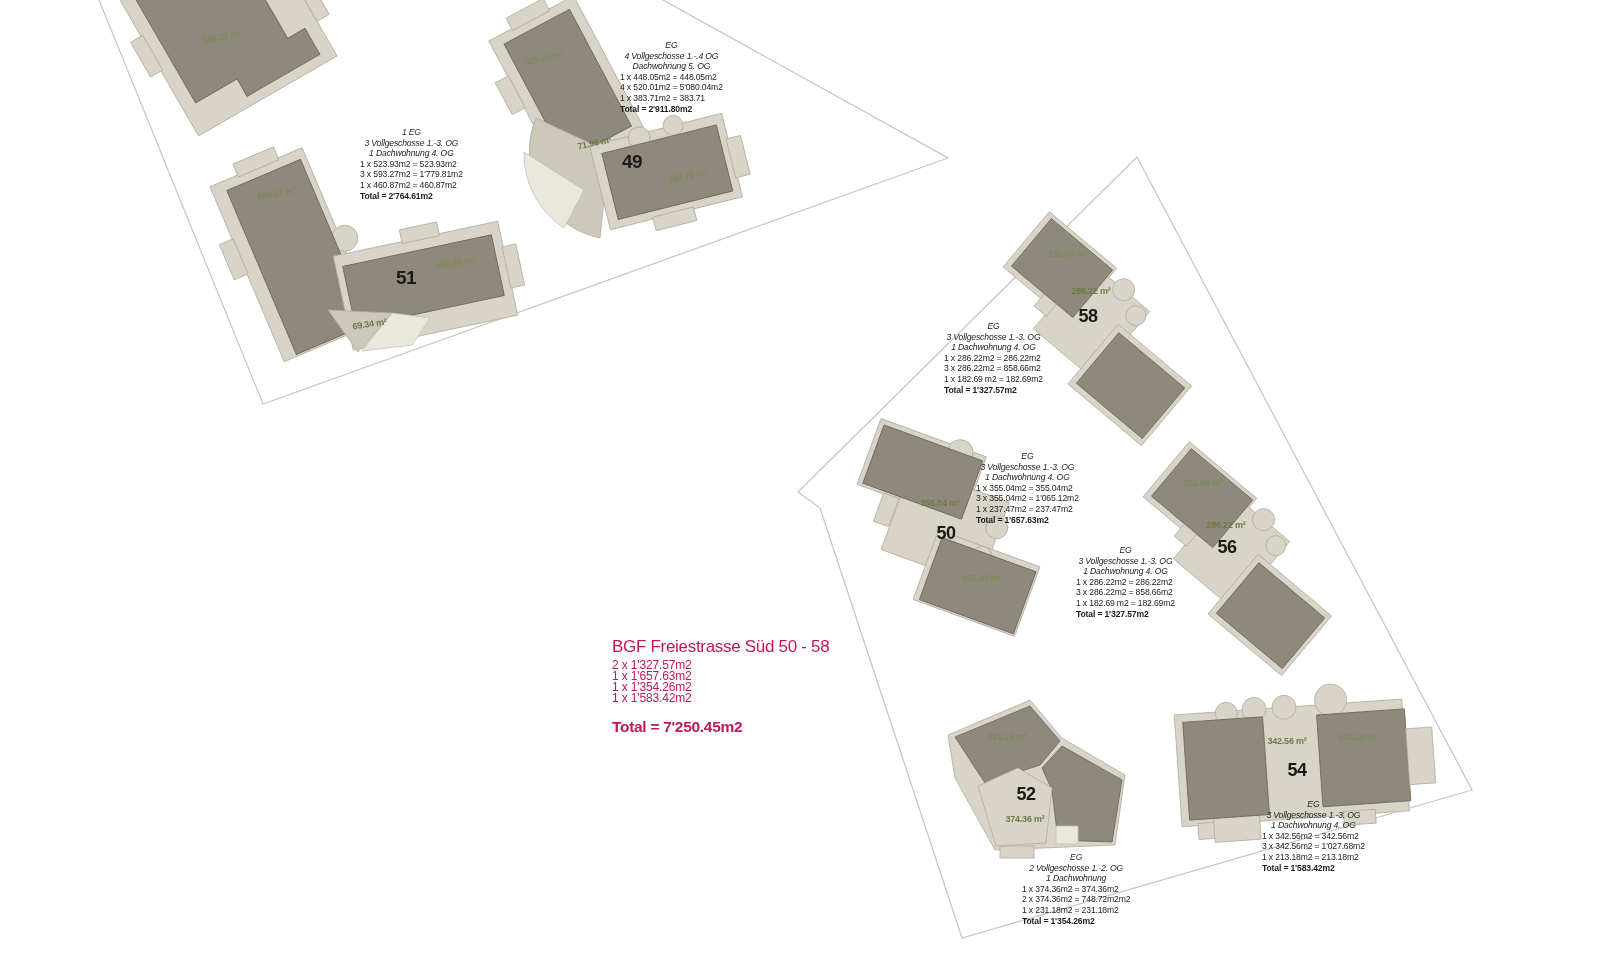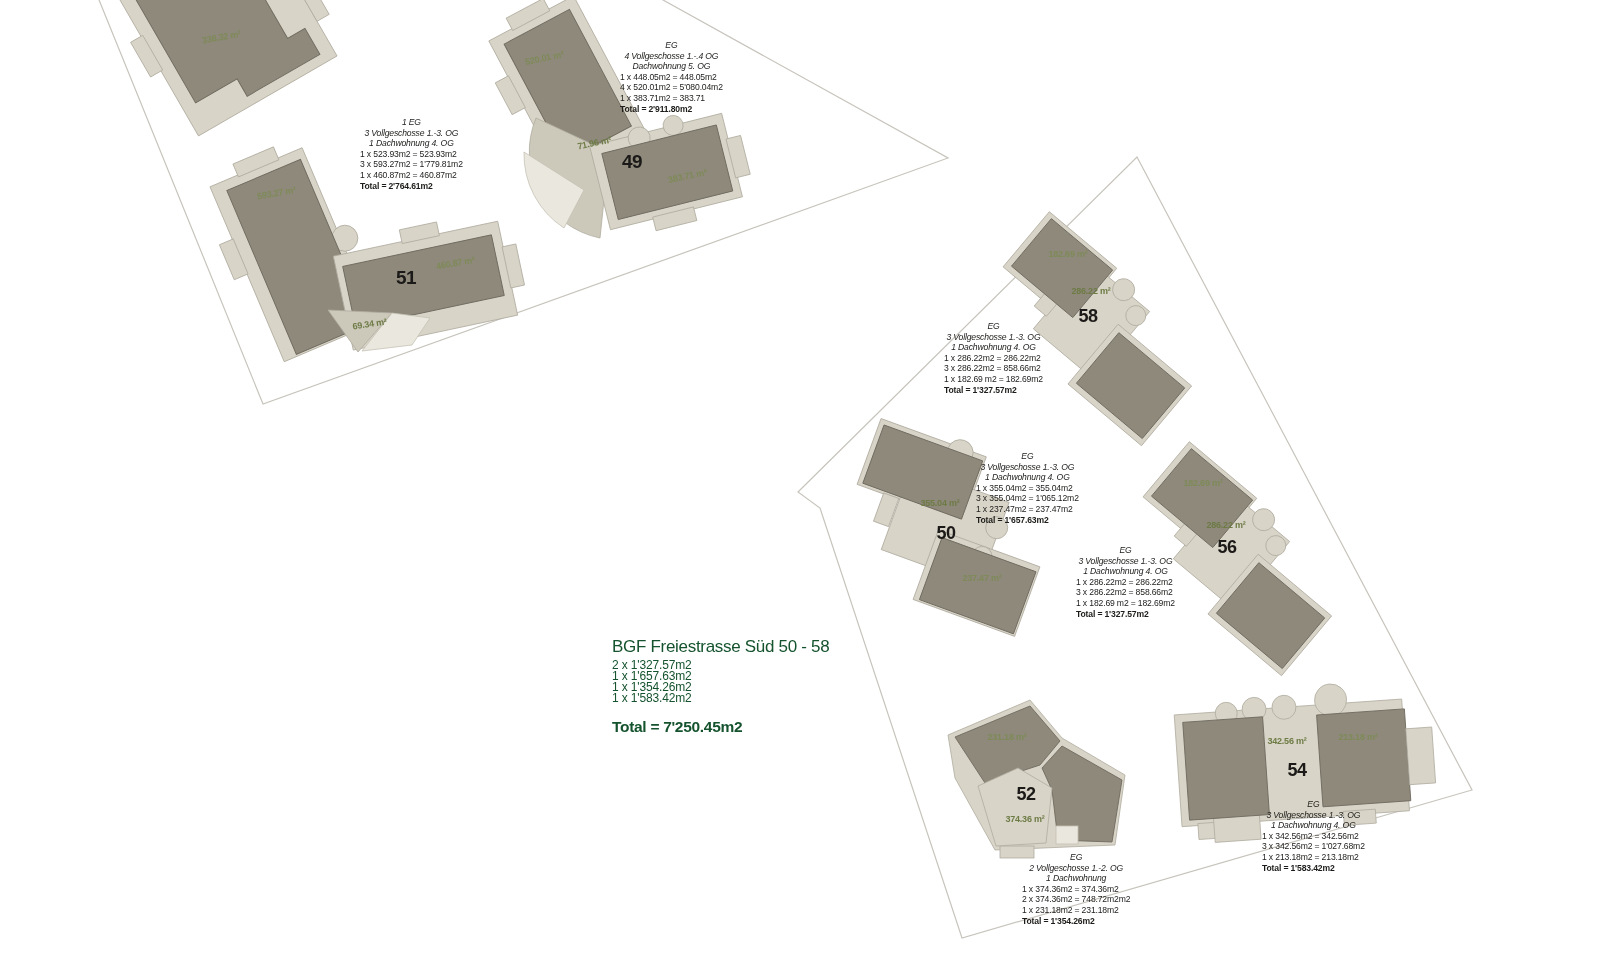--- a/index.html
+++ b/index.html
@@ -29,21 +29,21 @@
   .bnum.big { font-size:19px; }
 
   .anno {
     position:absolute; white-space:nowrap;
     font-size:8.6px; line-height:10.6px; color:#1d1c1a;
     letter-spacing:-0.15px;
   }
   .anno .u { font-style:italic;text-align:center; }
   .anno .t { font-weight:bold; }
 
-  .titleblock { position:absolute; white-space:nowrap; color:#14532d; }
+  .titleblock { position:absolute; white-space:nowrap; color:#be185d; }
   .tb-title { font-size:17px; letter-spacing:-0.3px; margin-bottom:3px; }
   .tb-line  { font-size:12px; line-height:11px; font-weight:normal; letter-spacing:-0.15px; }
   .tb-total { font-size:15.5px; font-weight:bold; letter-spacing:-0.3px; margin-top:14px; }
 </style>
 </head>
 <body>
 
 <div id="canvas">
 
   <svg id="siteplan" width="1600" height="960" viewBox="0 0 1600 960">
@@ -177,21 +177,21 @@
 
     <text class="lblDark" x="1007" y="740">231.18 m²</text>
     <text class="lbl" x="1025" y="822">374.36 m²</text>
     <text class="bnum" x="1026" y="800">52</text>
 
     <text class="lbl" x="1287" y="744">342.56 m²</text>
     <text class="lblDark" x="1358" y="740">213.18 m²</text>
     <text class="bnum" x="1297" y="776">54</text>
   </svg>
 
-  <div class="anno" style="left:360px;top:117px">
+  <div class="anno" style="left:360px;top:127px">
     <div class="u">1 EG</div>
     <div class="u">3 Vollgeschosse 1.-3. OG</div>
     <div class="u">1 Dachwohnung 4. OG</div>
     <div class="c">1 x 523.93m2 = 523.93m2</div>
     <div class="c">3 x 593.27m2 = 1'779.81m2</div>
     <div class="c">1 x 460.87m2 = 460.87m2</div>
     <div class="t">Total = 2'764.61m2</div>
   </div>
 
   <div class="anno" style="left:620px;top:40px">

